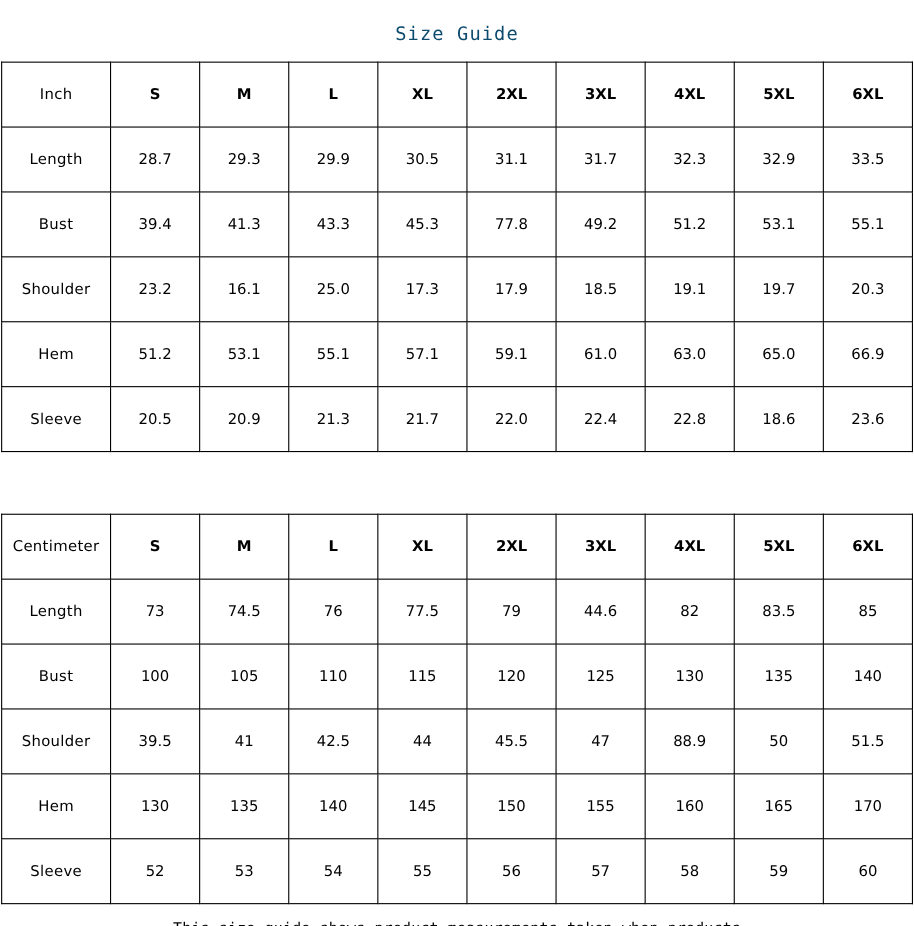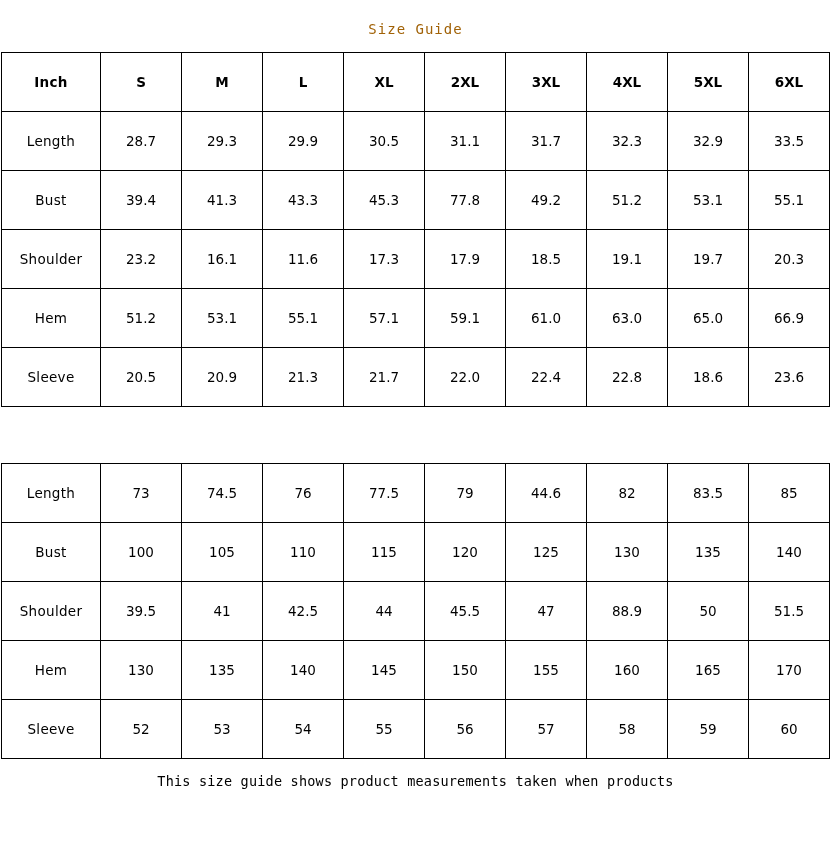--- a/index.html
+++ b/index.html
@@ -16,23 +16,23 @@
   }
   .page {
     width: 831px;
     height: 842px;
     position: relative;
     box-sizing: border-box;
   }
   .title {
     text-align: center;
     font-family: "DejaVu Sans Mono", monospace;
-    font-size: 14px;
+    font-size: 17px;
     letter-spacing: 1px;
-    color: #a16207;
+    color: #0c4a6e;
     padding-top: 21px;
     padding-bottom: 15px;
     font-weight: normal;
   }
   table.size-table {
     border-collapse: collapse;
     width: 829px;
     margin: 0 1px;
     table-layout: fixed;
   }
@@ -48,21 +48,21 @@
   table.size-table td.rowhead {
     font-weight: normal;
     font-size: 13.5px;
     letter-spacing: 0.3px;
   }
   table.size-table td.colhead {
     font-weight: bold;
     font-size: 13.5px;
   }
   table.size-table td.unit {
-    font-weight: bold;
+    font-weight: normal;
     font-size: 13.5px;
     letter-spacing: 0.3px;
   }
   col.first { width: 99px; }
   col.size { width: 81px; }
   .gap {
     height: 56px;
   }
   .footnote {
     text-align: center;
@@ -128,21 +128,21 @@
         <td>77.8</td>
         <td>49.2</td>
         <td>51.2</td>
         <td>53.1</td>
         <td>55.1</td>
       </tr>
       <tr>
         <td class="rowhead">Shoulder</td>
         <td>23.2</td>
         <td>16.1</td>
-        <td>11.6</td>
+        <td>25.0</td>
         <td>17.3</td>
         <td>17.9</td>
         <td>18.5</td>
         <td>19.1</td>
         <td>19.7</td>
         <td>20.3</td>
       </tr>
       <tr>
         <td class="rowhead">Hem</td>
         <td>51.2</td>
@@ -180,20 +180,32 @@
         <col class="size">
         <col class="size">
         <col class="size">
         <col class="size">
         <col class="size">
         <col class="size">
         <col class="size">
     </colgroup>
     <tbody>
       <tr>
+        <td class="unit">Centimeter</td>
+        <td class="colhead">S</td>
+        <td class="colhead">M</td>
+        <td class="colhead">L</td>
+        <td class="colhead">XL</td>
+        <td class="colhead">2XL</td>
+        <td class="colhead">3XL</td>
+        <td class="colhead">4XL</td>
+        <td class="colhead">5XL</td>
+        <td class="colhead">6XL</td>
+      </tr>
+      <tr>
         <td class="rowhead">Length</td>
         <td>73</td>
         <td>74.5</td>
         <td>76</td>
         <td>77.5</td>
         <td>79</td>
         <td>44.6</td>
         <td>82</td>
         <td>83.5</td>
         <td>85</td>

